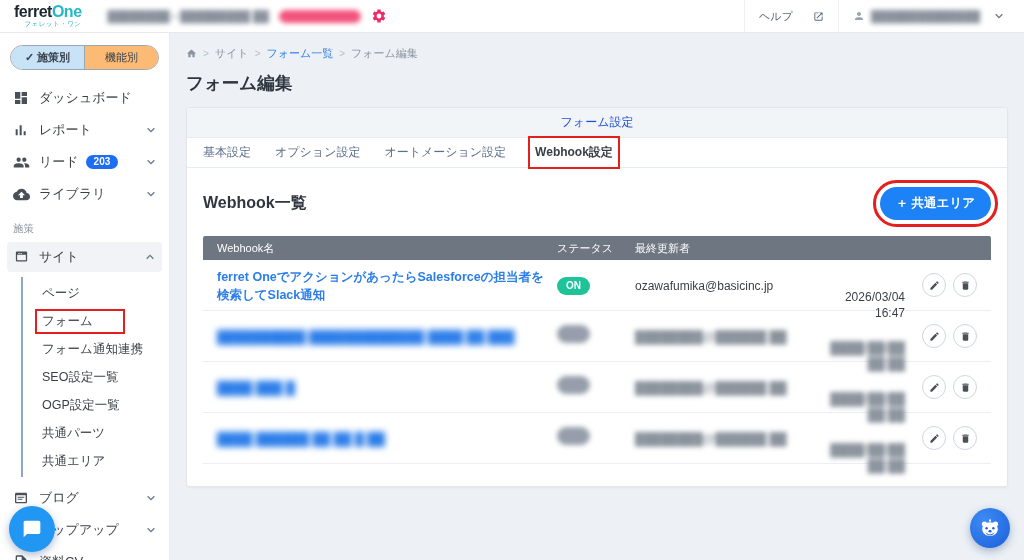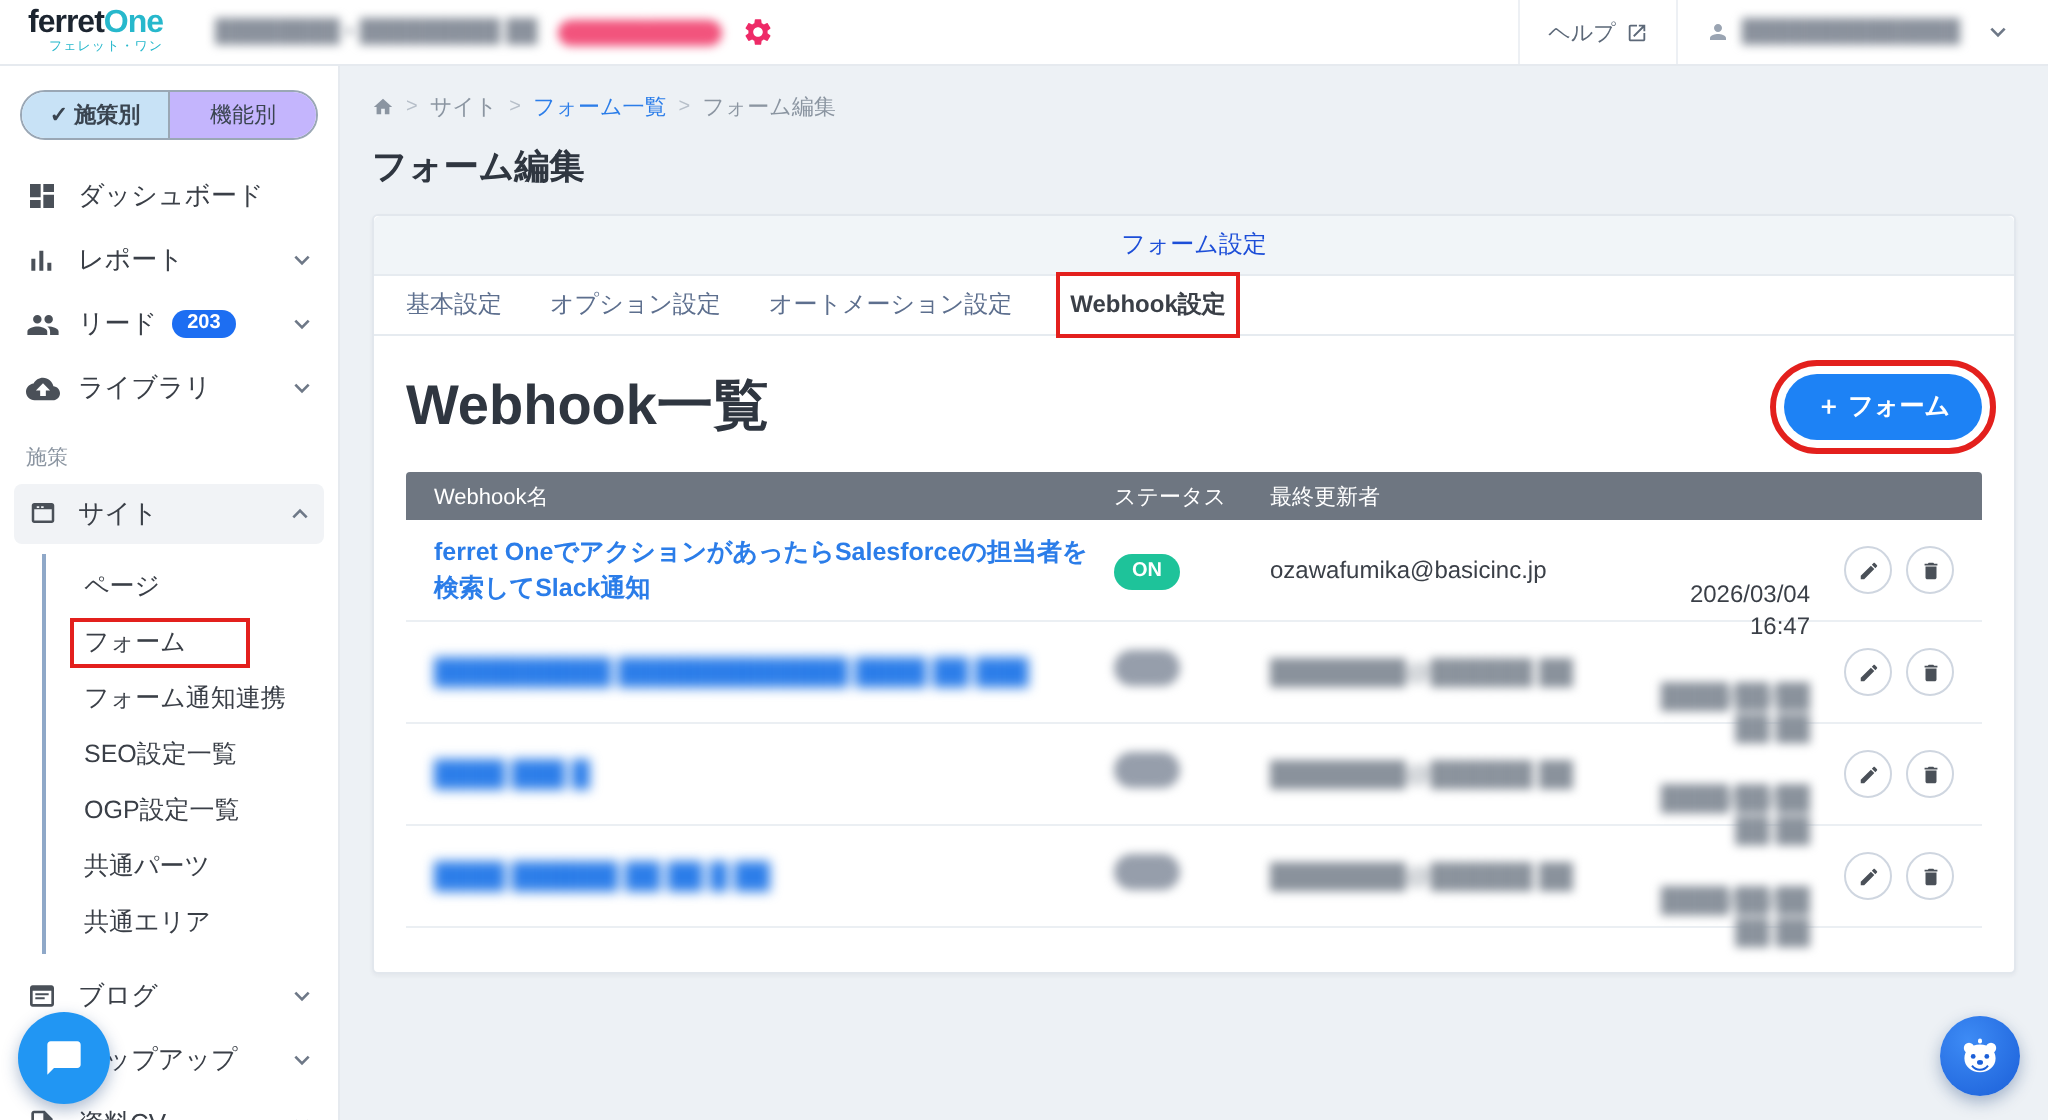--- a/index.html
+++ b/index.html
@@ -13,34 +13,34 @@
   .logo-row { font-size:16px; font-weight:800; letter-spacing:-0.5px; }
   .logo-ferret { color:#1c2530; }
   .logo-one { color:#27b8cc; }
   .logo-sub { font-size:6.5px; color:#27b8cc; text-align:right; margin-top:1px; letter-spacing:0.5px; }
   .redacted { filter: blur(2.5px); }
   .site-name { font-size:11px; color:#8a919c; }
   .plan-badge { margin-left:10px; background:#f2547d; color:#f2547d; border-radius:7px;
                 font-size:10px; padding:1px 8px; height:13px; line-height:11px; }
   .gear { margin-left:10px; display:flex; align-items:center; cursor:pointer; }
   .top-right { margin-left:auto; display:flex; align-items:center; height:100%; }
-  .help { display:flex; align-items:center; gap:5px; font-size:11px; color:#5c6878;
+  .help { display:flex; align-items:center; gap:20px; font-size:11px; color:#5c6878;
           padding:0 14px; height:100%; border-left:1px solid #edf0f4; cursor:pointer; }
   .user { display:flex; align-items:center; gap:6px; font-size:11px; color:#5c6878;
           padding:0 6px 0 14px; height:100%; border-left:1px solid #edf0f4; cursor:pointer; min-width:150px; }
   .user-name { color:#8a919c; }
   .chev { margin-left:8px; }
 
   
   .sidebar { position:absolute; left:0; top:33px; width:170px; height:527px; background:#fff;
              border-right:1px solid #e6eaef; z-index:20; padding-top:10px; overflow:hidden; }
   .toggle { display:flex; margin:2px 10px 12px 10px; border:1px solid #9aa7b5; border-radius:14px;
             overflow:hidden; height:25px; font-size:11px; }
   .toggle-half { flex:1; display:flex; align-items:center; justify-content:center; gap:3px;
-                 color:#3a4450; cursor:pointer; background:#c4b5fd; }
+                 color:#3a4450; cursor:pointer; background:#fdba74; }
   .toggle-half.sel { background:#c8e2f6; font-weight:600; }
   .toggle-half + .toggle-half { border-left:1px solid #9aa7b5; }
   .side-item { display:flex; align-items:center; height:32px; padding:0 13px; font-size:13px;
                color:#3a3f47; cursor:pointer; }
   .side-item .s-icon { width:17px; height:17px; margin-right:9px; display:flex; align-items:center; color:#4a5058; }
   .side-item .s-chev { margin-left:auto; color:#6e7887; display:flex; }
   .count-badge { background:#1d6ef2; color:#fff; font-size:10px; font-weight:700;
                  border-radius:9px; padding:2px 8px; margin-left:7px; line-height:1; }
   .section-label { font-size:10.5px; color:#8b95a1; padding:12px 13px 6px; }
   .site-row { margin:0 7px; background:#f1f3f6; border-radius:4px; height:30px; padding:0 7px;
@@ -65,21 +65,21 @@
   .panel-head { height:30px; background:#f1f5f8; border-bottom:1px solid #e6ebf0;
                 display:flex; align-items:center; justify-content:center; font-size:12px; color:#1d4ed8;
                 border-radius:3px 3px 0 0; }
   .tabs { display:flex; gap:24px; padding:0 16px; height:30px; align-items:center;
           border-bottom:1px solid #e6ebf0; font-size:12px; }
   .tab { color:#5d6f8e; cursor:pointer; }
   .tab.active { color:#3a3f47; font-weight:700; outline:2.5px solid #e3201d; padding:6px 5px; }
 
   .panel-body { padding:14px 16px 22px; }
   .list-head { display:flex; align-items:center; justify-content:space-between; height:42px; }
-  .list-title { font-size:28px; font-weight:700; color:#2f3640; }
+  .list-title { font-size:16px; font-weight:700; color:#2f3640; }
   .create-btn { background:#1d82f5; color:#fff; border:none; font-size:12.5px; font-weight:700;
                 padding:8px 16px; border-radius:17px; cursor:pointer;
                 outline:3px solid #e3201d; outline-offset:4px; font-family:inherit; }
 
   .table { margin-top:12px; }
   .t-head { display:flex; align-items:center; background:#6e7681; color:#fff; height:24px;
             font-size:11px; padding:0 14px; border-radius:2px 2px 0 0; }
   .t-row { display:flex; align-items:center; height:51px; padding:0 14px;
            border-bottom:1px solid #ebeff3;justify-content:space-between; }
   .c-name { flex:1; padding-right:10px; }
@@ -305,21 +305,21 @@
     <div class="tabs">
       <span class="tab">基本設定</span>
       <span class="tab">オプション設定</span>
       <span class="tab">オートメーション設定</span>
       <span class="tab active">Webhook設定</span>
     </div>
 
     <div class="panel-body">
       <div class="list-head">
         <div class="list-title">Webhook一覧</div>
-        <button class="create-btn">＋ フォーム</button>
+        <button class="create-btn">＋ 共通エリア</button>
       </div>
 
       <div class="table">
         <div class="t-head">
           <div class="c-name">Webhook名</div>
           <div class="c-status">ステータス</div>
           <div class="c-updater">最終更新者</div>
           <div class="c-date">更新日時</div>
           <div class="c-actions"></div>
         </div>

